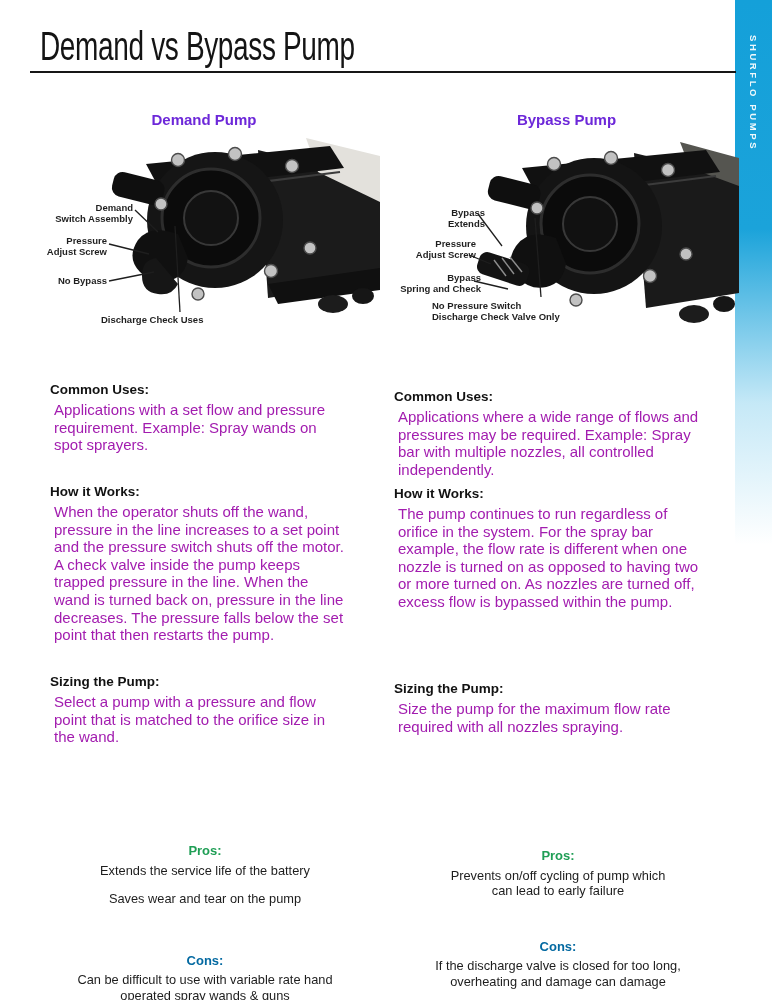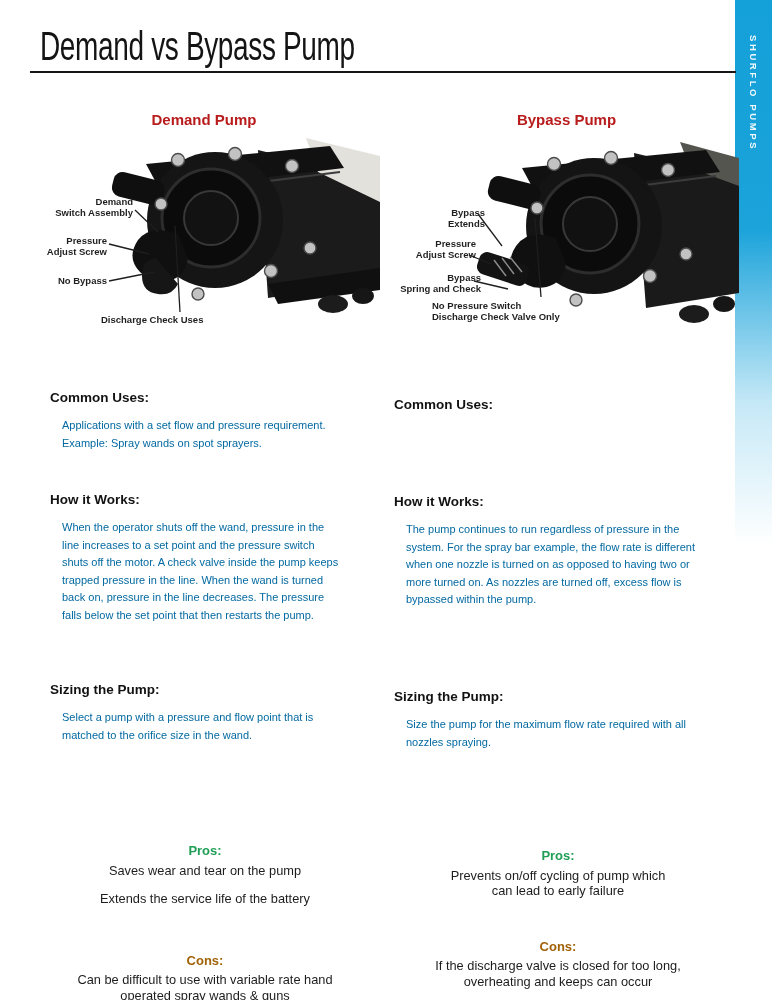--- a/index.html
+++ b/index.html
@@ -21,50 +21,50 @@
   .page-title{
     position:absolute;left:40px;top:24px;margin:0;font-size:40px;font-weight:400;
     letter-spacing:-.5px;transform:scaleX(.70);transform-origin:0 50%;white-space:nowrap;color:#141414;
   }
   .title-rule{position:absolute;left:30px;top:71px;width:706px;height:2px;background:#161616;}
   
   .figure{position:absolute;top:108px;height:237px;}
   .figure.left{left:28px;width:352px;}
   .figure.right{left:394px;width:345px;}
   .figure-title{position:absolute;top:3px;left:0;width:100%;text-align:center;
-    font-weight:bold;font-size:15px;margin:0;color:#b91c1c;}
+    font-weight:bold;font-size:15px;margin:0;color:#6d28d9;}
   .pump-art{position:absolute;left:0;top:0;width:100%;height:100%;}
   .callout{position:absolute;font-weight:bold;font-size:9.5px;line-height:11px;color:#1f1f1f;}
   .callout.r{text-align:right;}
   .callout.c{text-align:left;}
   
-  .lf-c1{top:88px;right:247px;}
+  .lf-c1{top:94px;right:247px;}
   .lf-c2{top:127px;right:273px;}
   .lf-c3{top:167px;right:273px;}
   .lf-c4{top:206px;left:73px;width:112px;}
   
   .rf-c1{top:99px;right:254px;}
   .rf-c2{top:130px;right:263px;}
   .rf-c3{top:164px;right:258px;}
   .rf-c4{top:192px;left:38px;width:132px;}
   
   .sec{position:absolute;}
-  .sec h3{font-size:13.5px;font-weight:bold;margin:8px 0 3px 0;color:#121212;}
-  .sec p{margin:12px;font-size:11px;line-height:17.6px;color:#0369a1;}
+  .sec h3{font-size:13.5px;font-weight:bold;margin:0 0 3px 0;color:#121212;}
+  .sec p{margin:4px;font-size:15px;line-height:17.6px;color:#a21caf;}
   .l-col{left:50px;width:302px;}
   .r-col{left:394px;width:318px;}
   .l-uses{top:382px;} .l-how{top:484px;} .l-size{top:674px;}
   .r-uses{top:389px;} .r-how{top:486px;} .r-size{top:681px;}
   
   .proscons{position:absolute;text-align:center;font-size:12.8px;line-height:15.5px;margin-top:48px;}
   .proscons.left{left:40px;width:330px;top:795px;}
   .proscons.right{left:388px;width:340px;top:800px;}
   .proscons h4{margin:0 0 4px 0;font-size:13px;font-weight:bold;}
   .pros-h{color:#1f9e55;}
-  .cons-h{color:#a16207;}
+  .cons-h{color:#0369a1;}
   .proscons p{margin:0 auto 13px auto;color:#1d1d1d;}
   .proscons .cons-h{margin-top:46px;}
   .proscons.right .cons-h{margin-top:40px;}
   .w220{max-width:220px;} .w280{max-width:280px;} .w310{max-width:310px;} .w210{max-width:210px;}
   .leader{stroke:#1e1e1e;stroke-width:1.3;fill:none;}
 </style>
 </head>
 <body>
 
 <div class="sidebar">
@@ -200,36 +200,37 @@
   <h3>How it Works:</h3>
   <p>When the operator shuts off the wand, pressure in the line increases to a set point and the pressure switch shuts off the motor. A check valve inside the pump keeps trapped pressure in the line. When the wand is turned back on, pressure in the line decreases. The pressure falls below the set point that then restarts the pump.</p>
 </section>
 <section class="sec l-col l-size">
   <h3>Sizing the Pump:</h3>
   <p>Select a pump with a pressure and flow point that is matched to the orifice size in the wand.</p>
 </section>
 
 <section class="sec r-col r-uses">
   <h3>Common Uses:</h3>
+  <p>Applications where a wide range of flows and pressures may be required. Example: Spray bar with multiple nozzles, all controlled independently.</p>
 </section>
 <section class="sec r-col r-how">
   <h3>How it Works:</h3>
-  <p>The pump continues to run regardless of pressure in the system. For the spray bar example, the flow rate is different when one nozzle is turned on as opposed to having two or more turned on. As nozzles are turned off, excess flow is bypassed within the pump.</p>
+  <p>The pump continues to run regardless of orifice in the system. For the spray bar example, the flow rate is different when one nozzle is turned on as opposed to having two or more turned on. As nozzles are turned off, excess flow is bypassed within the pump.</p>
 </section>
 <section class="sec r-col r-size">
   <h3>Sizing the Pump:</h3>
   <p>Size the pump for the maximum flow rate required with all nozzles spraying.</p>
 </section>
 
 <div class="proscons left">
   <h4 class="pros-h">Pros:</h4>
+  <p>Extends the service life of the battery</p>
   <p>Saves wear and tear on the pump</p>
-  <p>Extends the service life of the battery</p>
   <h4 class="cons-h">Cons:</h4>
   <p class="w280">Can be difficult to use with variable rate hand operated spray wands &amp; guns</p>
 </div>
 
 <div class="proscons right">
   <h4 class="pros-h">Pros:</h4>
   <p class="w220">Prevents on/off cycling of pump which can lead to early failure</p>
   <h4 class="cons-h">Cons:</h4>
-  <p class="w310">If the discharge valve is closed for too long, overheating and keeps can occur</p>
+  <p class="w310">If the discharge valve is closed for too long, overheating and damage can damage</p>
 </div>
 
 </body></html>

